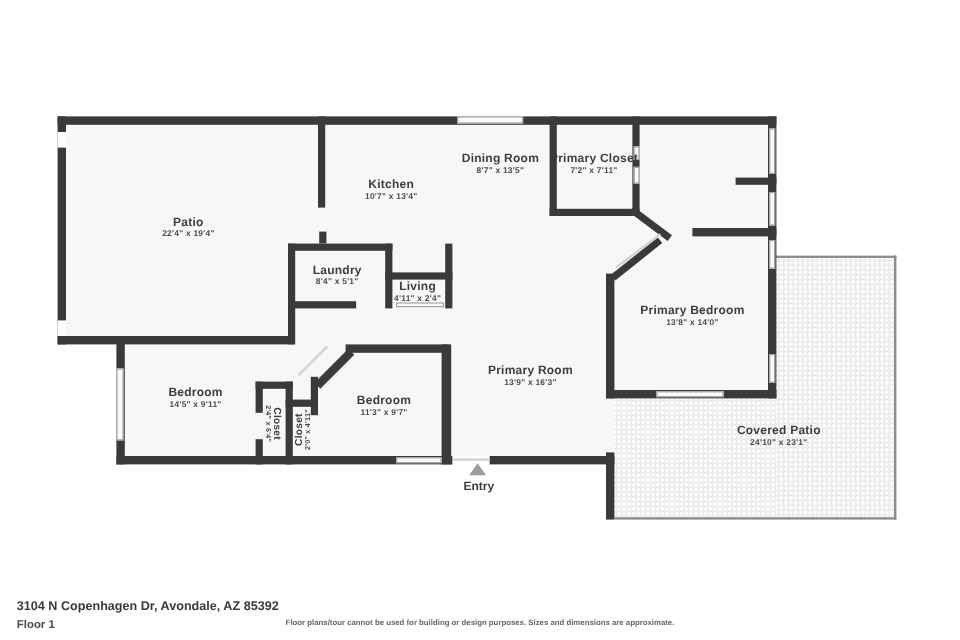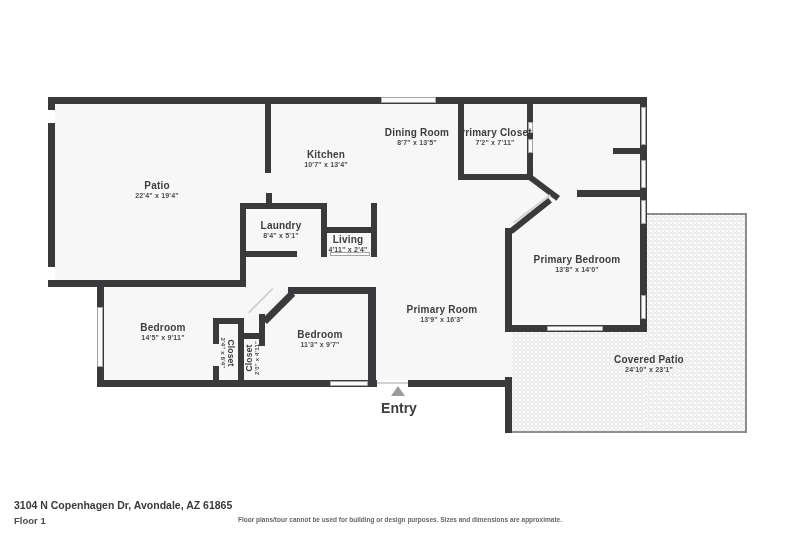--- a/index.html
+++ b/index.html
@@ -24,21 +24,21 @@
   .tl{position:absolute;background:#d2d2d2;transform-origin:0 0;}
   
   .lbl{position:absolute;transform:translateX(-50%);text-align:center;white-space:nowrap;color:#3d3d3d;}
   .rname{font-size:10px;font-weight:700;letter-spacing:.2px;}
   .rdims{font-size:7px;font-weight:600;color:#4a4a4a;margin-top:1px;letter-spacing:.2px;}
   .lbl.sm .rname{font-size:8.5px;}
   .lbl.sm .rdims{font-size:6px;margin-top:0;}
   .rot90{transform:translate(-50%,-50%) rotate(90deg);}
   .rotm90{transform:translate(-50%,-50%) rotate(-90deg);}
   .entry-tri{position:absolute;width:0;height:0;border-left:7px solid transparent;border-right:7px solid transparent;border-bottom:10px solid #9b9b9b;}
-  .entry-lbl{position:absolute;transform:translateX(-50%);font-size:14px;font-weight:700;color:#3d3d3d;}
+  .entry-lbl{position:absolute;transform:translateX(-50%);font-size:10px;font-weight:700;color:#3d3d3d;}
   .addr{position:absolute;left:14px;top:499px;font-size:10.5px;font-weight:700;color:#3a3a3a;}
   .floor{position:absolute;left:14px;top:515px;font-size:9.5px;font-weight:700;color:#4a4a4a;}
   .disclaimer{position:absolute;left:0;right:0;top:516px;text-align:center;font-size:6.5px;font-weight:700;color:#666;}
 </style>
 </head>
 <body>
 
 <div class="plan">
 
   <i class="fill" style="left:48px;top:97px;width:599px;height:190px"></i>
@@ -156,17 +156,17 @@
   </div>
   <div class="lbl" style="left:320px;top:329px">
     <div class="rname">Bedroom</div>
     <div class="rdims">11'3" x 9'7"</div>
   </div>
   <div class="lbl" style="left:649px;top:354px">
     <div class="rname">Covered Patio</div>
     <div class="rdims">24'10" x 23'1"</div>
   </div>
 
-  <div class="addr">3104 N Copenhagen Dr, Avondale, AZ 61865</div>
+  <div class="addr">3104 N Copenhagen Dr, Avondale, AZ 85392</div>
   <div class="floor">Floor 1</div>
   <div class="disclaimer">Floor plans/tour cannot be used for building or design purposes. Sizes and dimensions are approximate.</div>
 
 </div>
 
 </body></html>

